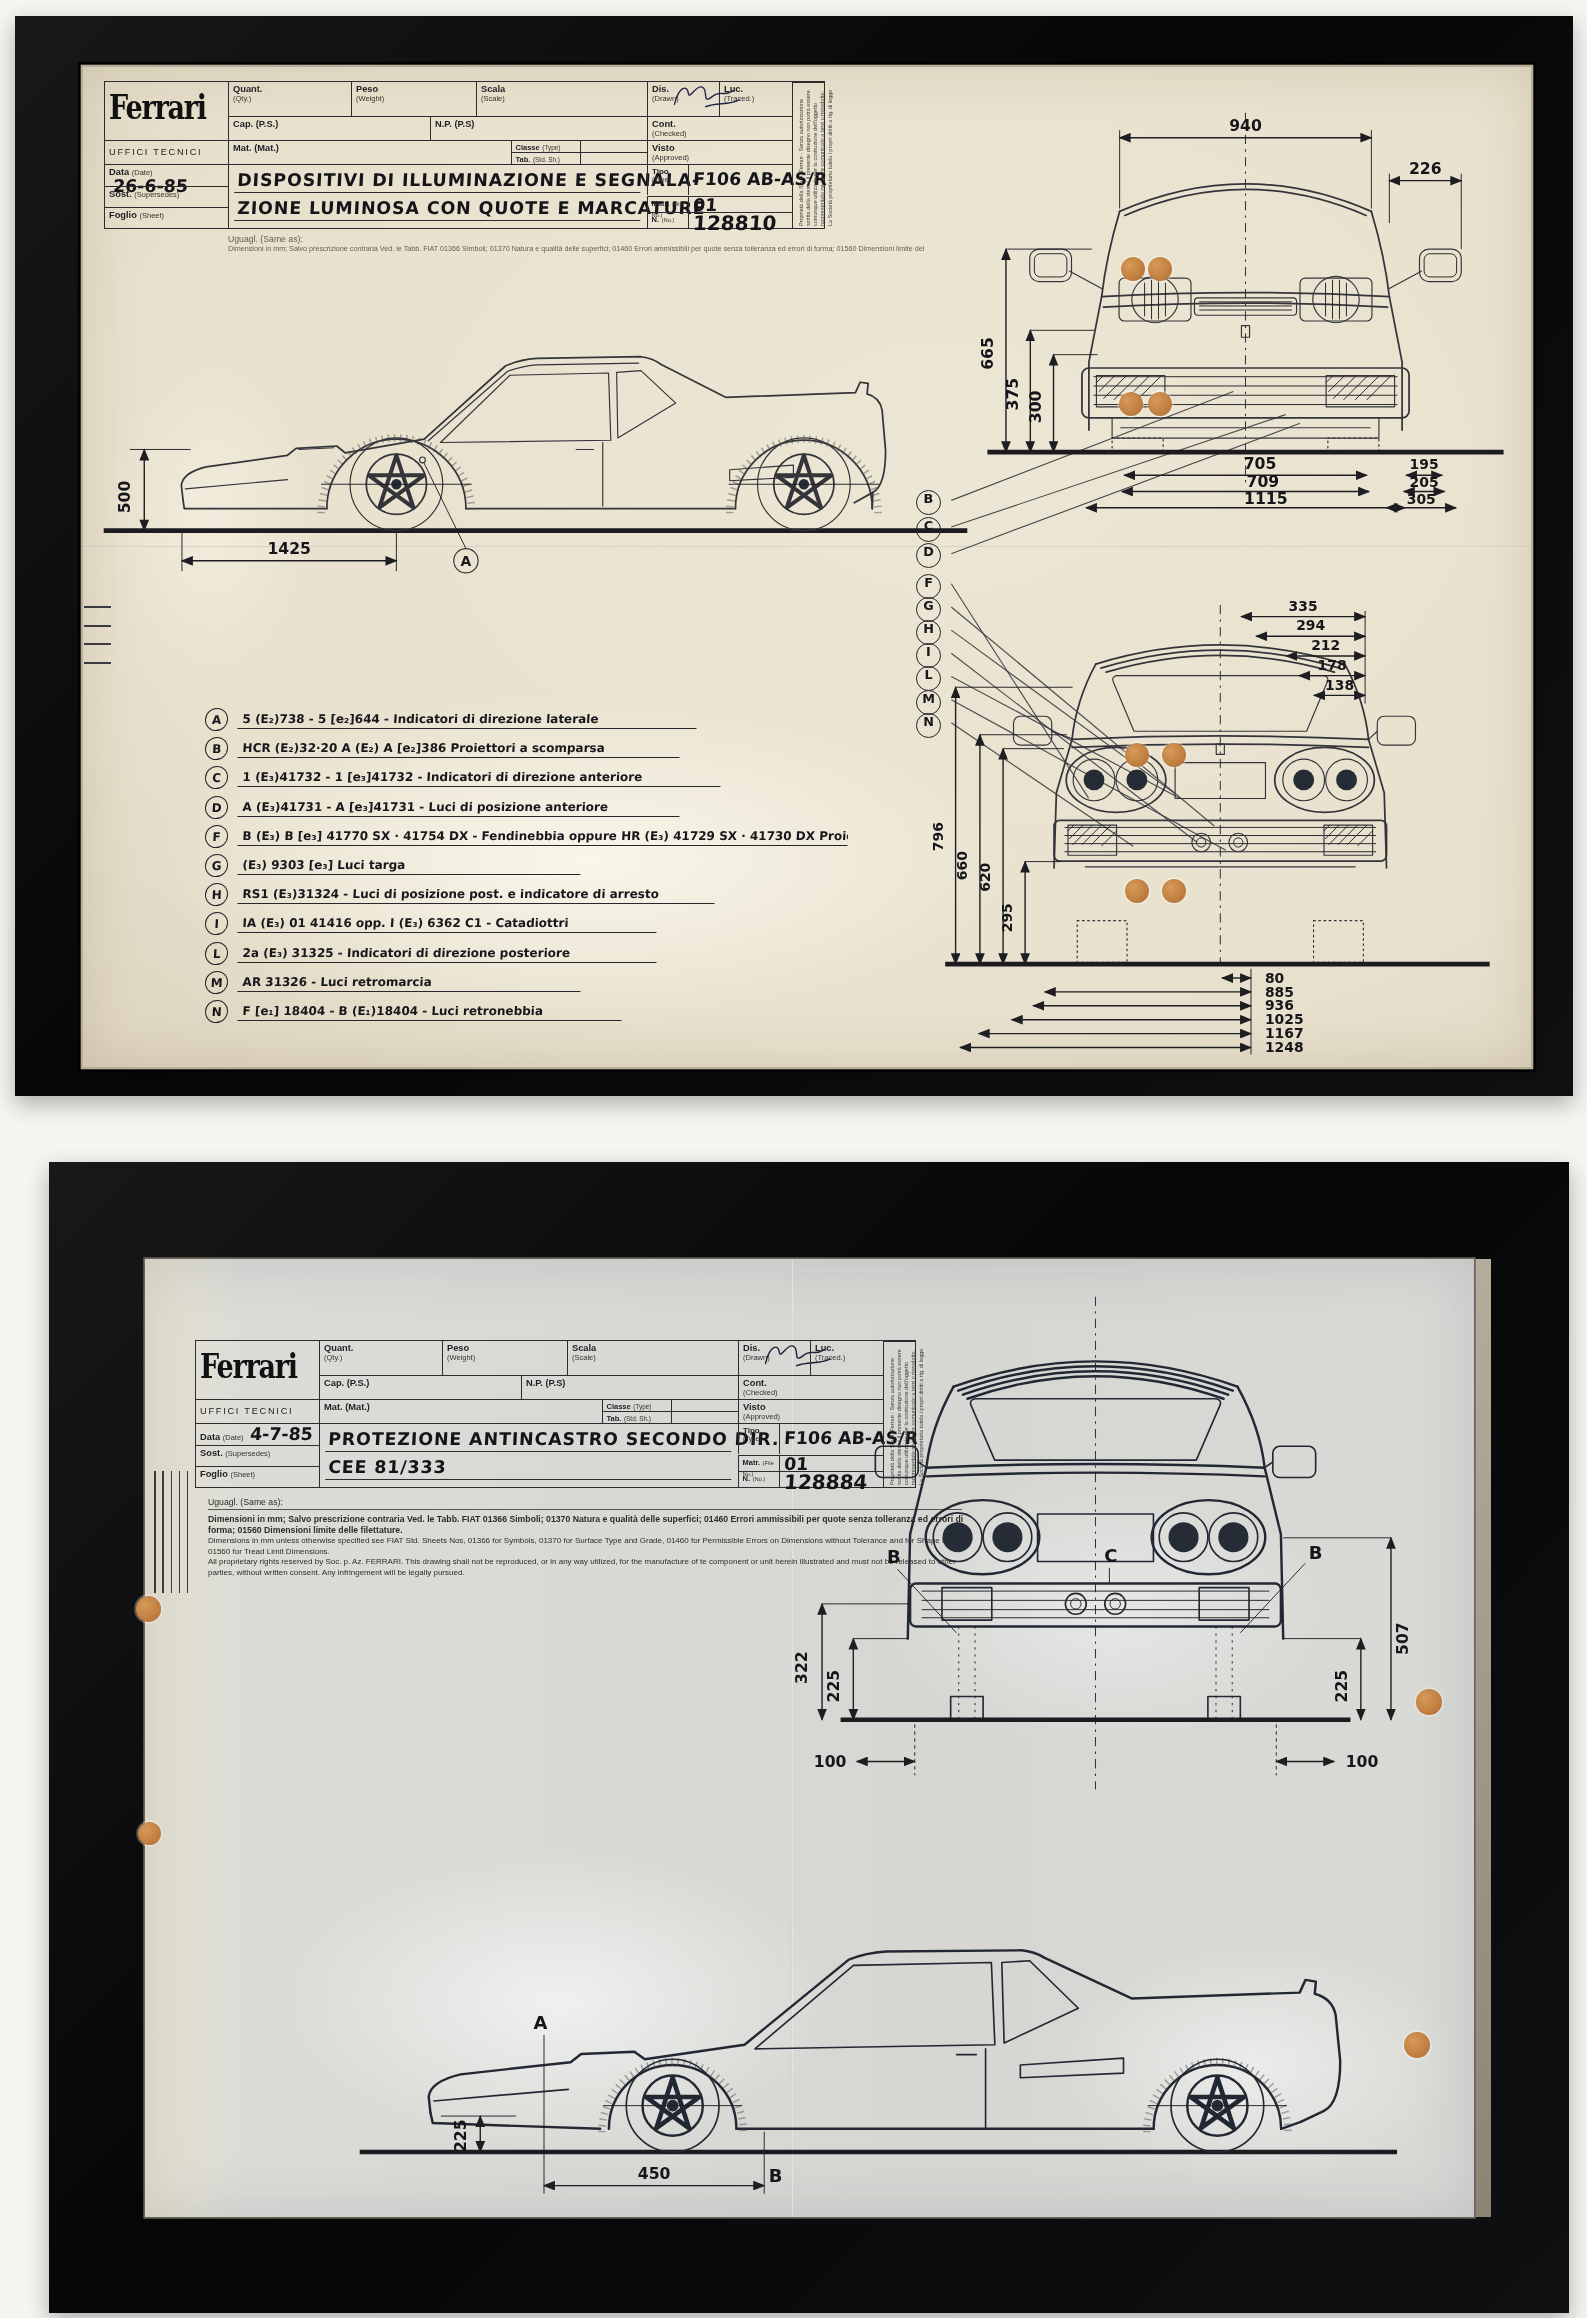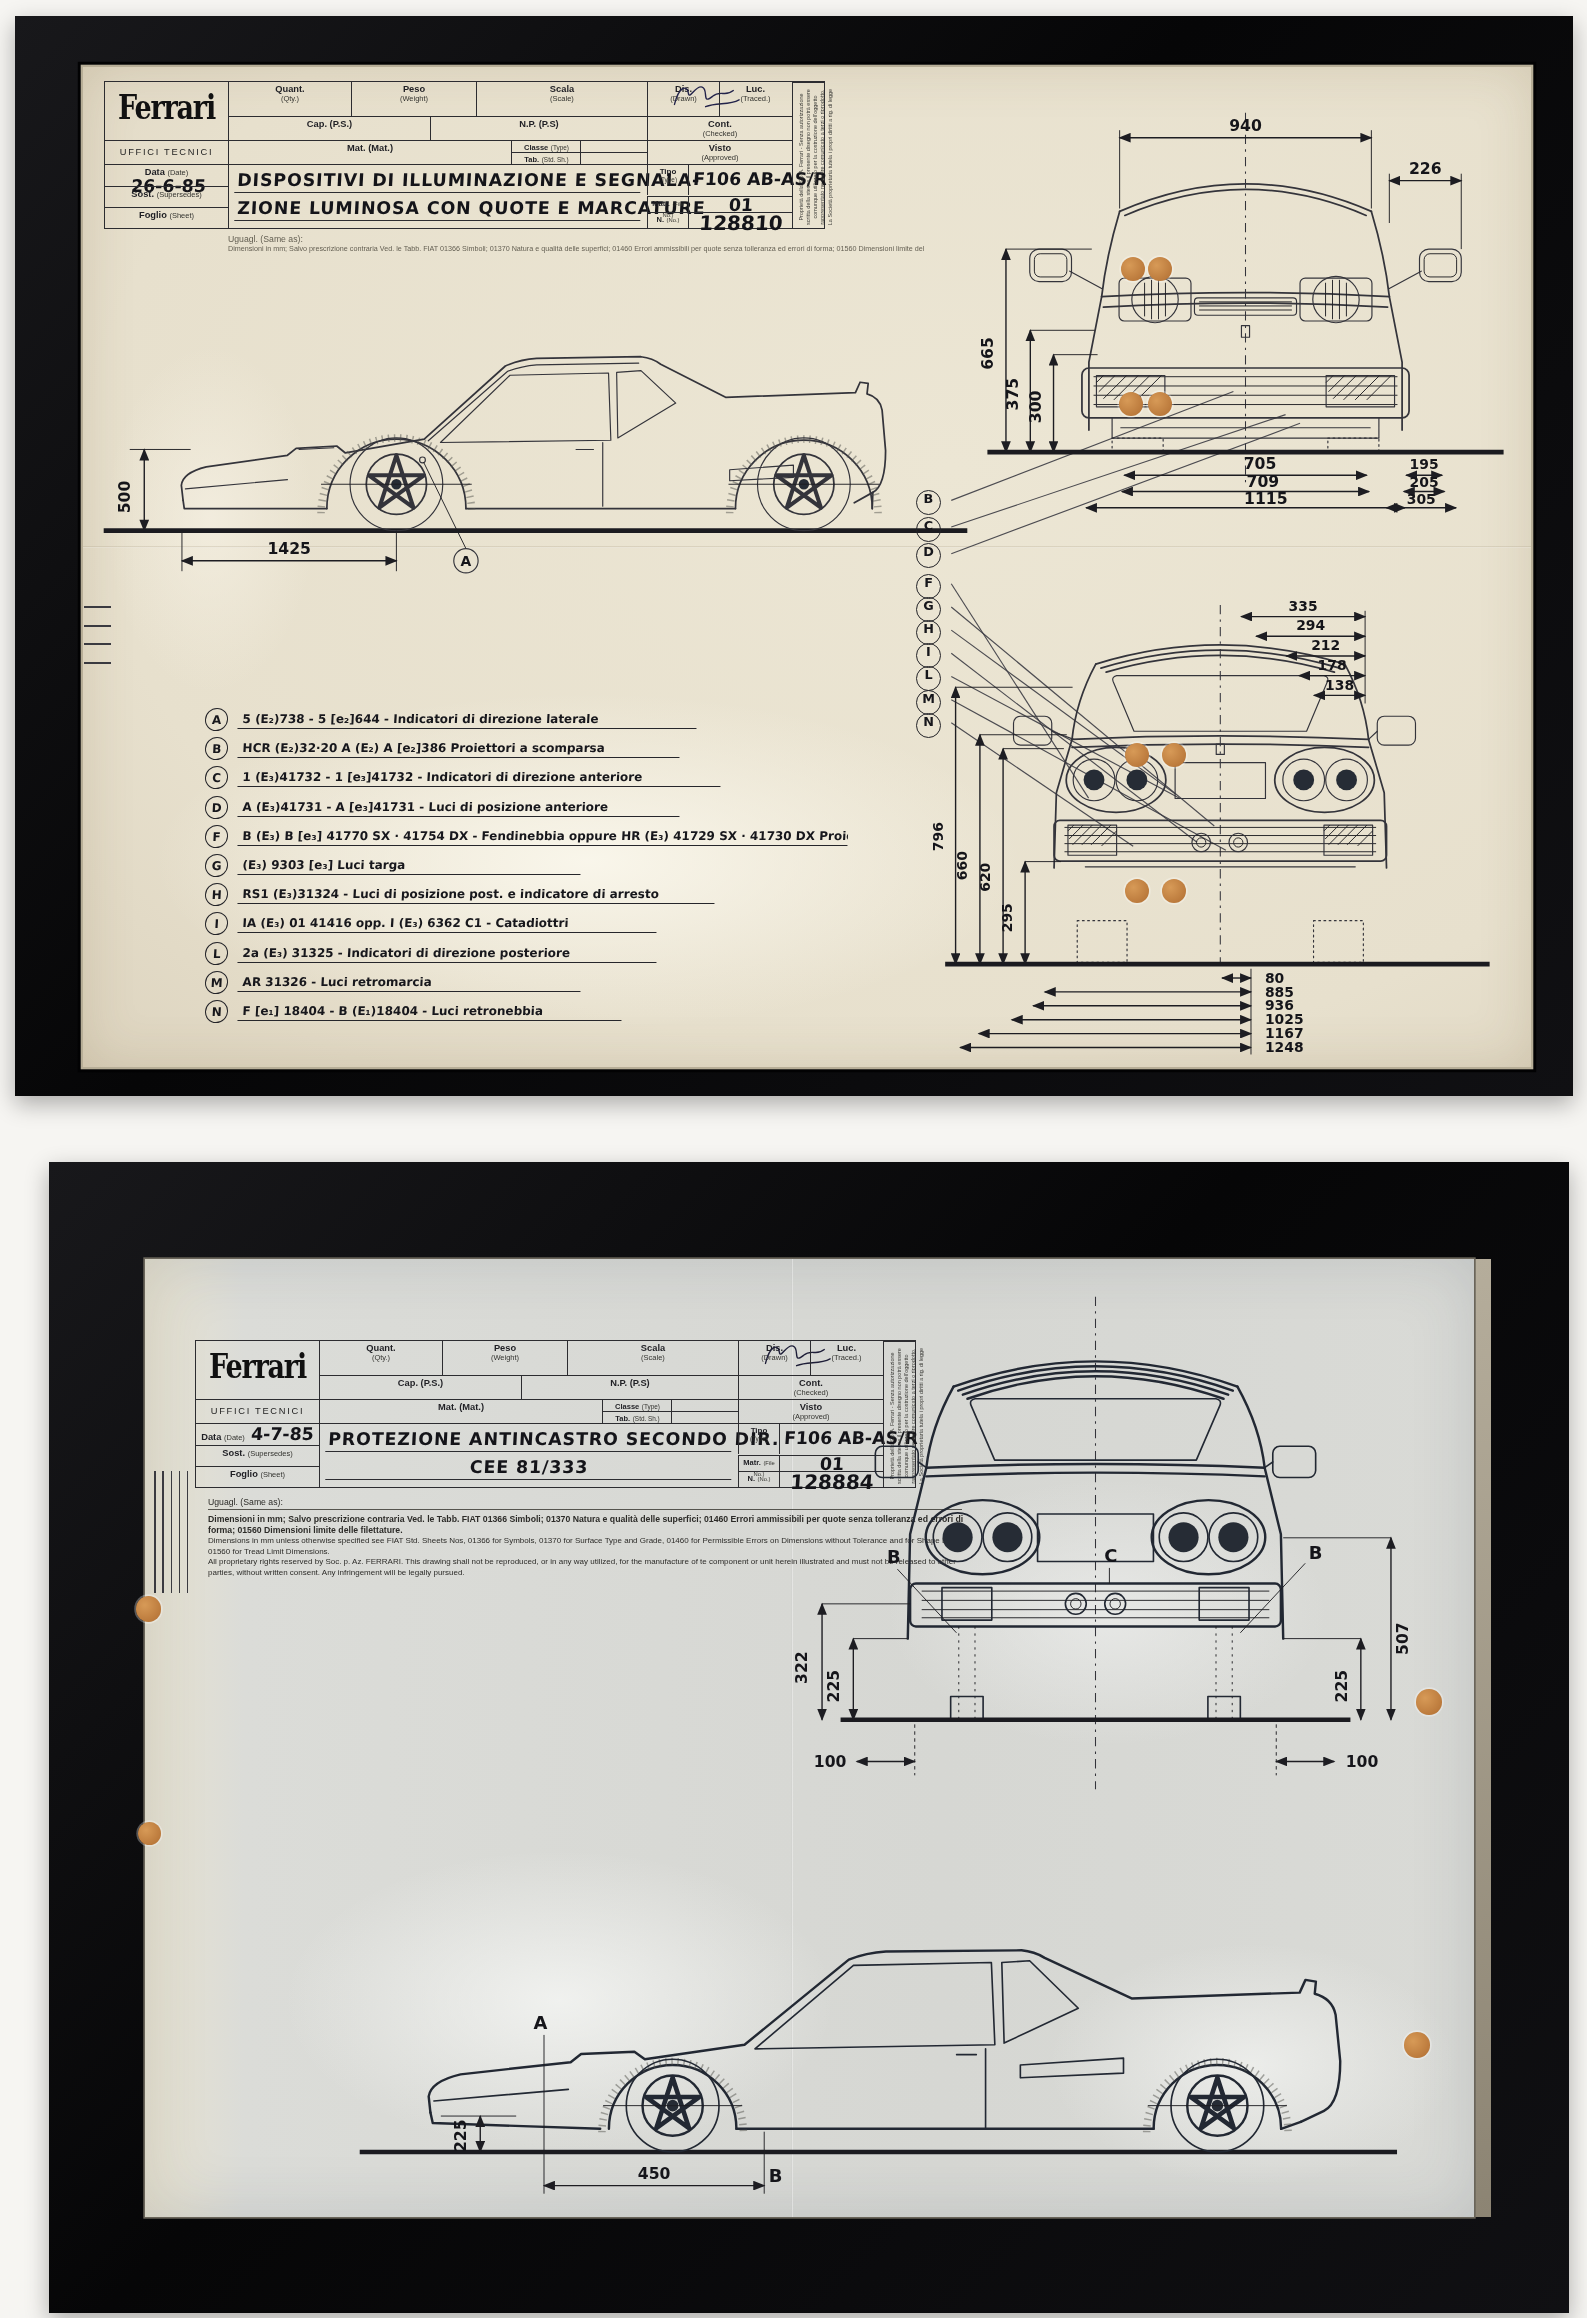--- a/index.html
+++ b/index.html
@@ -7,21 +7,21 @@
   .frame{position:absolute;background:linear-gradient(135deg,#18181b,#060607 45%,#101013);box-shadow:0 8px 22px rgba(0,0,0,.30);}
   .paper{position:absolute;}
   .paper.top{background:radial-gradient(ellipse at 60% 40%,#ece6d4,#e7e0cd 70%,#ddd4bf);box-shadow:0 0 0 2.3px #b7ae97,0 0 0 5.2px #020203,inset 0 0 52px rgba(110,90,50,.17);}
   .paper.bot{background:linear-gradient(90deg,#e7e2d0,#dbdcd8 99px,#d6d7d3 60%,#d9dad6);box-shadow:0 0 0 1.7px #6a655a,inset 0 0 64px rgba(50,60,80,.15);}
   .liner{position:absolute;background:linear-gradient(#b5ad9b,#8c8473);}
   .blob{position:absolute;border-radius:50%;pointer-events:none;}
   .crease-h{position:absolute;left:0;width:100%;height:1.7px;background:linear-gradient(rgba(120,100,60,.22),rgba(255,255,255,.4));pointer-events:none;}
   .crease-v{position:absolute;top:0;height:100%;width:2.3px;background:linear-gradient(90deg,rgba(0,0,0,.06),rgba(255,255,255,.55));pointer-events:none;}
   .dot{position:absolute;border-radius:50%;background:radial-gradient(circle at 35% 35%,#d79a57,#b06d31);box-shadow:0 0 0 1.7px rgba(255,255,255,.30);}
   
-  .tb{position:absolute;border:1.7px solid #2c2c30;text-align:center;}
+  .tb{position:absolute;border:1.7px solid #2c2c30;}
   .c{position:absolute;border-left:1.2px solid #2c2c30;border-top:1.2px solid #2c2c30;box-sizing:border-box;padding:2.3px 4px;overflow:visible;}
   .c.noL{border-left:none;} .c.noT{border-top:none;}
   .lb{font:700 9.3px "Liberation Sans",sans-serif;color:#1f1f24;line-height:1.15;}
   .sb{font:400 7.5px "Liberation Sans",sans-serif;color:#33332f;line-height:1.1;}
   .logoF{font:700 27px "DejaVu Serif",serif;letter-spacing:-1.2px;color:#111;transform:scaleY(1.25);transform-origin:left center;margin-top:8px;}
   .office{font:400 9.3px "Liberation Sans",sans-serif;letter-spacing:1.7px;color:#222;margin-top:3.5px;}
   .hv{font:700 17.4px "DejaVu Sans",sans-serif;color:#141419;transform:skewX(-4deg);white-space:nowrap;line-height:1;}
   .hv.big{font-size:20px;}
   .ttl{font:700 17.4px "DejaVu Sans",sans-serif;letter-spacing:0.9px;color:#141419;transform:skewX(-3deg);border-bottom:1.4px solid #2c2c30;padding:5.2px 2.3px 1.7px;white-space:nowrap;}
   .vt{position:absolute;width:138px;transform:rotate(-90deg);transform-origin:0 0;font:400 5.5px "Liberation Sans",sans-serif;color:#3c3c38;line-height:1.3;}

